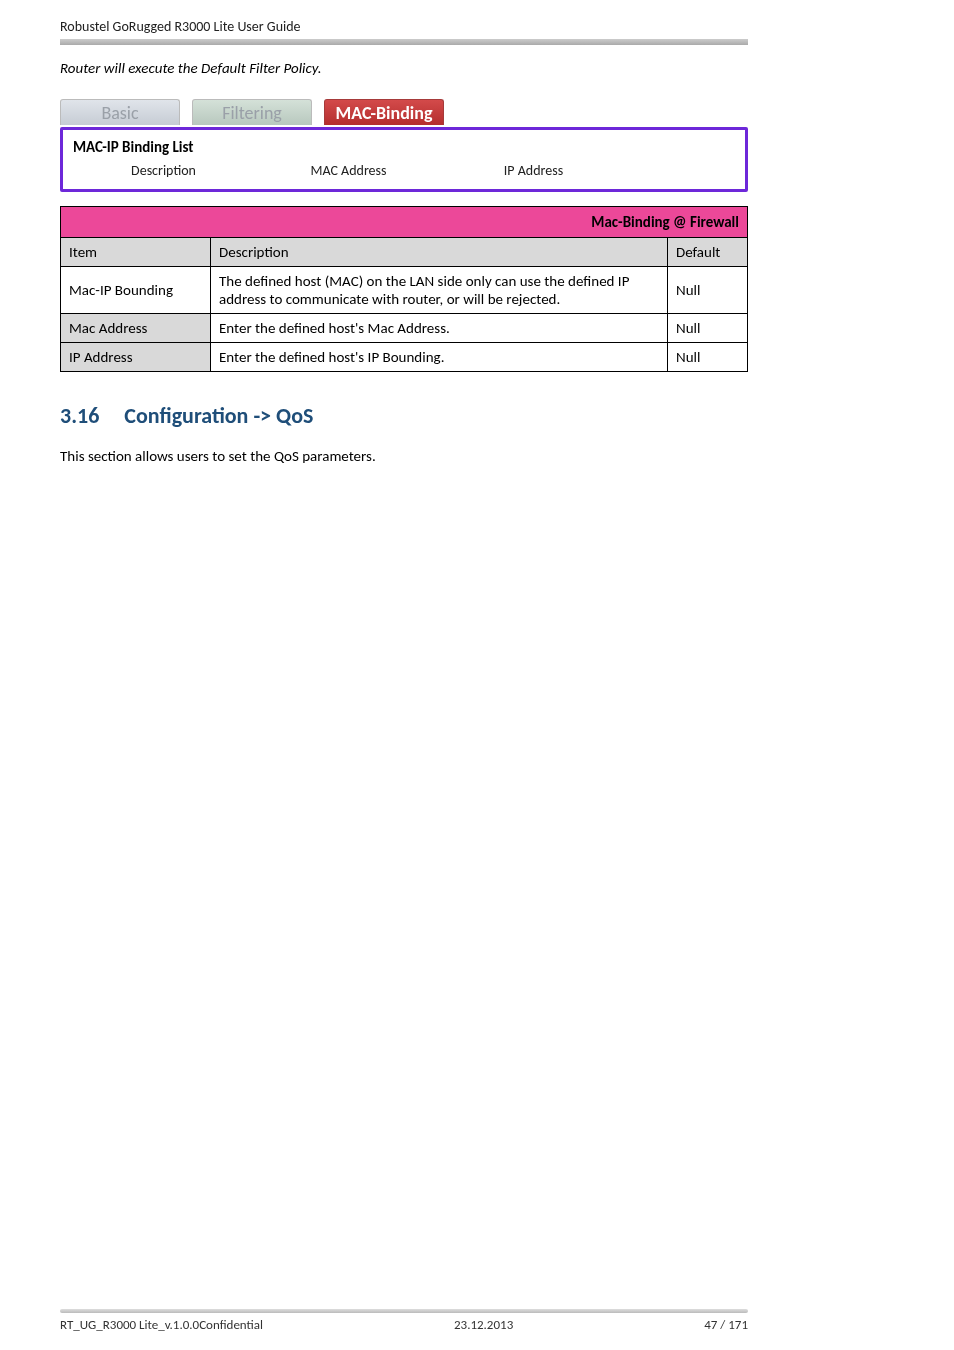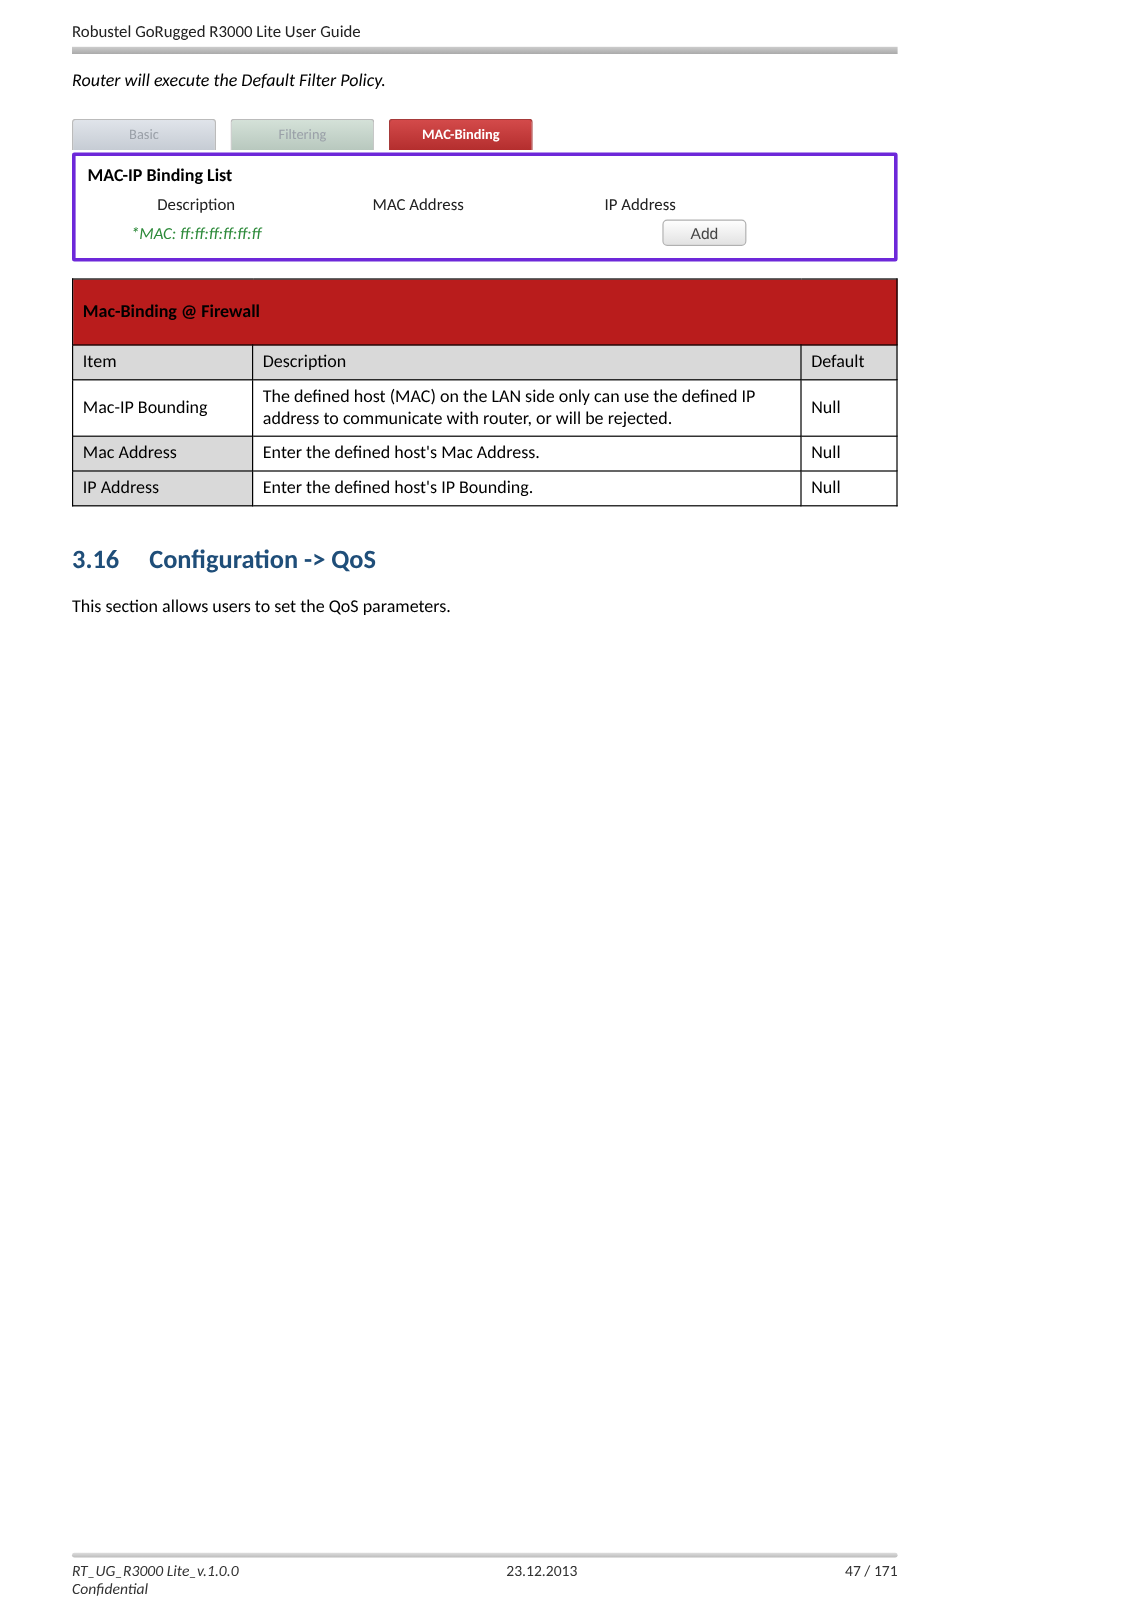--- a/index.html
+++ b/index.html
@@ -4,48 +4,48 @@
 <style>
   * { box-sizing: border-box; margin: 0; padding: 0; }
   html, body { width: 954px; background: #fff; font-family: "Segoe UI", Calibri, Arial, sans-serif; color: #000; }
   body { padding: 0; }
   .page { width: 808px; min-height: 1350px; position: relative; padding: 0 60px; }
   .top-title { font-size: 14px; color: #222; padding-top: 18px; padding-bottom: 4px; }
   .top-rule { height: 6px; border: none; background: linear-gradient(#ccc,#aaa); margin-bottom: 14px; }
   .italic-line { font-style: italic; font-size: 15px; margin-bottom: 22px; }
   
   .tabs-row { display: flex; align-items: flex-end; gap: 0; margin-bottom: 2px; }
-  .tab { display: inline-flex; align-items: center; justify-content: center; height: 26px; min-width: 120px; padding: 0 8px; font-size: 12px; border: 1px solid #bbb; border-bottom: none; border-radius: 3px 3px 0 0; margin-right: 12px; }
+  .tab { display: inline-flex; align-items: center; justify-content: center; height: 26px; min-width: 120px; padding: 0 8px; font-size: 18px; border: 1px solid #bbb; border-bottom: none; border-radius: 3px 3px 0 0; margin-right: 12px; }
   .tab-basic { background: linear-gradient(#e0e4ea,#c6ccd4); color: #9aa0a8; }
   .tab-filtering { background: linear-gradient(#d4e1d8,#b8c8be); color: #9aa0a8; }
   .tab-mac { background: linear-gradient(#d34a4a,#b42e2e); color: #fff; font-weight: 600; border-color: #a63a3a; }
   .binding-box { border: 3px solid #6d28d9; border-radius: 2px; padding: 6px 8px 10px 8px; margin-bottom: 14px; }
   .binding-heading { font-weight: 700; font-size: 15px; padding: 2px 2px 6px 2px; }
   .binding-headers { display: grid; grid-template-columns: 1fr 1fr 1fr 0.6fr; text-align: center; font-size: 14px; color: #222; }
   .binding-row2 { display: grid; grid-template-columns: 1fr 1fr 1fr 0.6fr; text-align: center; align-items: center; padding-top: 4px; }
   .mac-sample { color: #2d8a3a; font-style: italic; font-size: 14px; }
   .add-btn { display: inline-flex; align-items: center; justify-content: center; height: 22px; width: 70px; border: 1px solid #b0b0b0; border-radius: 4px; background: linear-gradient(#fefefe,#e2e2e2); font-size: 13px; color: #444; cursor: pointer; margin-left: -60px; }
 
   
   .tbl { width: 100%; border-collapse: collapse; font-size: 15px; margin-bottom: 30px; }
   .tbl td, .tbl th { border: 1px solid #000; padding: 5px 8px; vertical-align: middle; }
-  .tbl .title-row td { text-align: left; font-weight: 700; background: #b91c1c; padding: 18px 8px; }
+  .tbl .title-row td { text-align: right; font-weight: 700; background: #ec4899; padding: 6px 8px; }
   .tbl .hdr td { background: #d9d9d9; font-weight: 400; }
   .tbl .shade { background: #d9d9d9; }
   .col-item { width: 150px; }
   .col-default { width: 80px; text-align: left; }
 
   .section-heading { color: #1f4e79; font-size: 22px; font-weight: 700; margin: 28px 0 18px 0; }
   .section-number { display: inline-block; margin-right: 20px; }
   .body-text { font-size: 15px; margin-bottom: 20px; }
 
   .footer { position: absolute; bottom: 18px; left: 60px; right: 60px; }
   .footer-rule { height: 4px; border: none; background: linear-gradient(#ddd,#bbb); margin-bottom: 4px; border-radius: 2px; }
   .footer-row { display: flex; justify-content: space-between; font-size: 13px; color: #333; }
-  .footer-left { display: flex; flex-direction: column; font-style: italic; }
+  .footer-left { display: flex; flex-direction: row; }
 </style>
 </head>
 <body>
 
 <div class="page">
 
   <div class="top-title">Robustel GoRugged R3000 Lite User Guide</div>
   <hr class="top-rule">
 
   <p class="italic-line">Router will execute the Default Filter Policy.</p>
@@ -55,28 +55,20 @@
     <div class="tab tab-filtering">Filtering</div>
     <div class="tab tab-mac">MAC-Binding</div>
   </div>
 
   <div class="binding-box">
     <div class="binding-heading">MAC-IP Binding List</div>
     <div class="binding-headers">
       <div>Description</div>
       <div>MAC Address</div>
       <div>IP Address</div>
-      <div></div>
-    </div>
-    <div class="binding-row2">
-      <div class="mac-sample">*MAC: ff:ff:ff:ff:ff:ff</div>
-      <div></div>
-      <div style="text-align:right; padding-right:4px;">
-        <button class="add-btn">Add</button>
-      </div>
       <div></div>
     </div>
   </div>
 
   <table class="tbl">
     <tbody>
         <tr class="title-row">
           <td colspan="3">Mac-Binding @ Firewall</td>
         </tr>
     <tr class="hdr">

